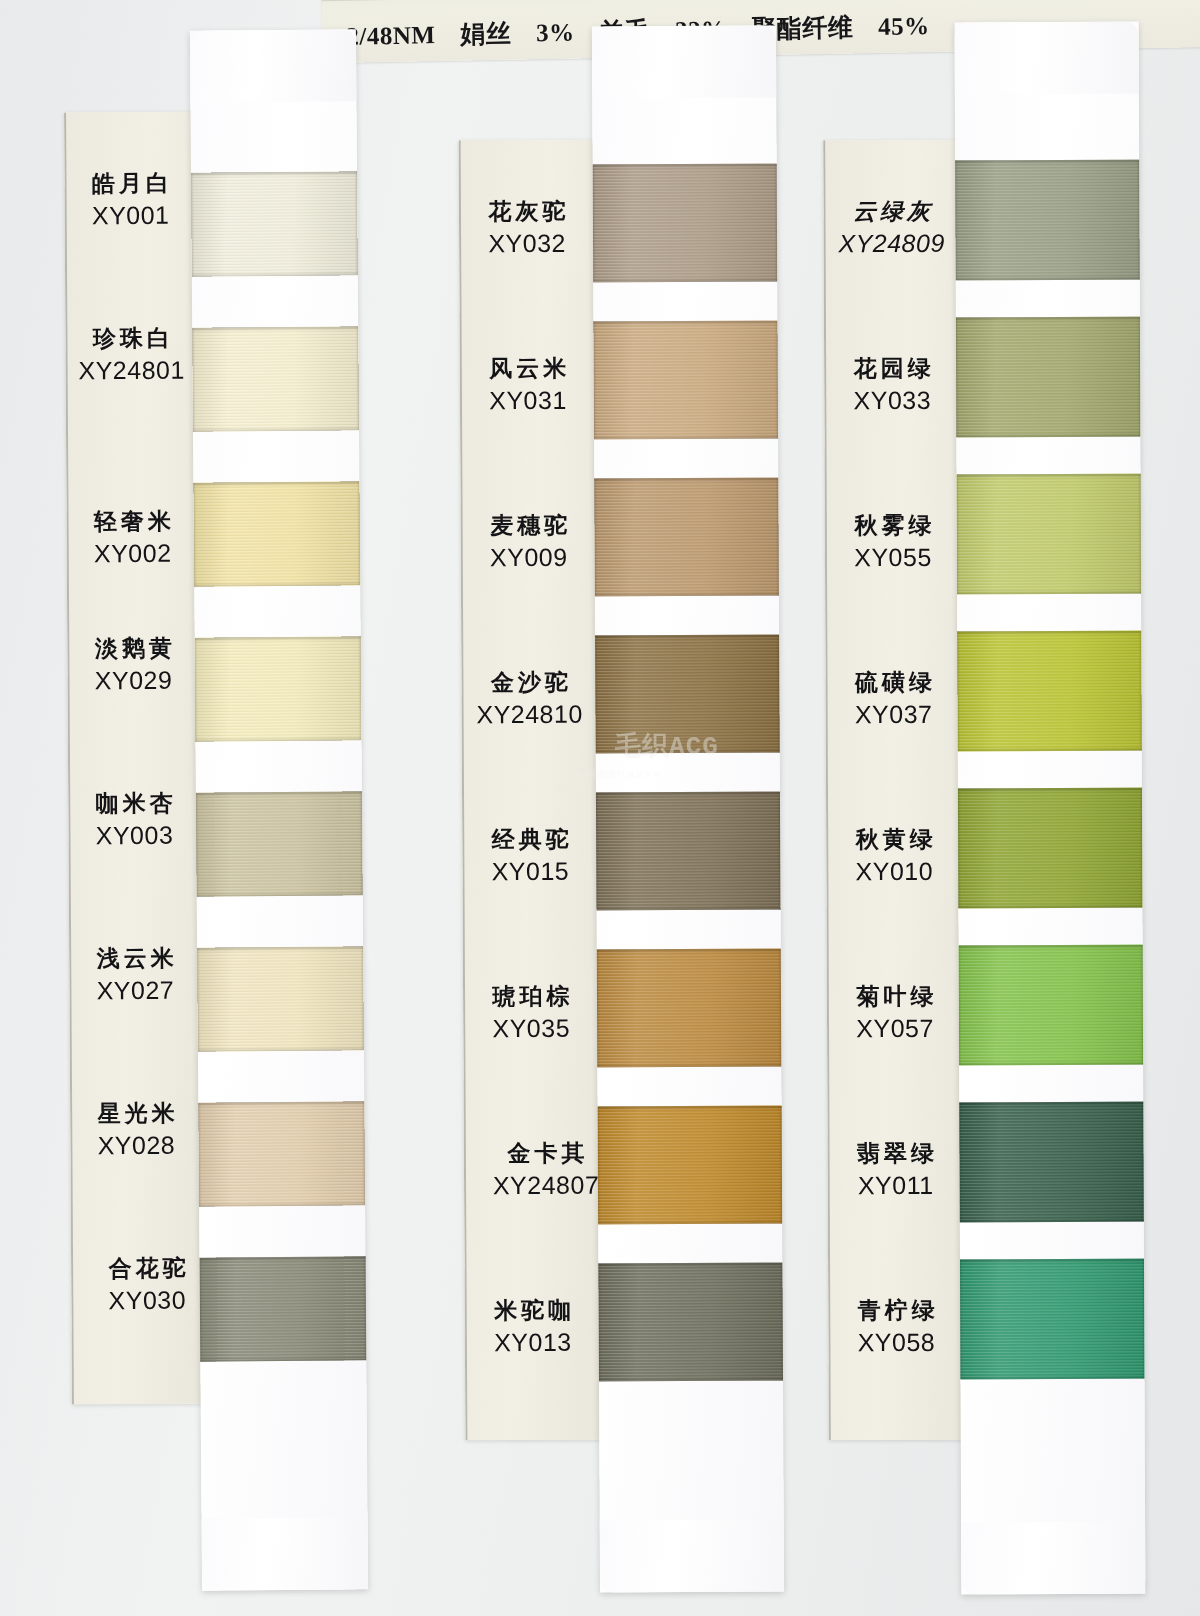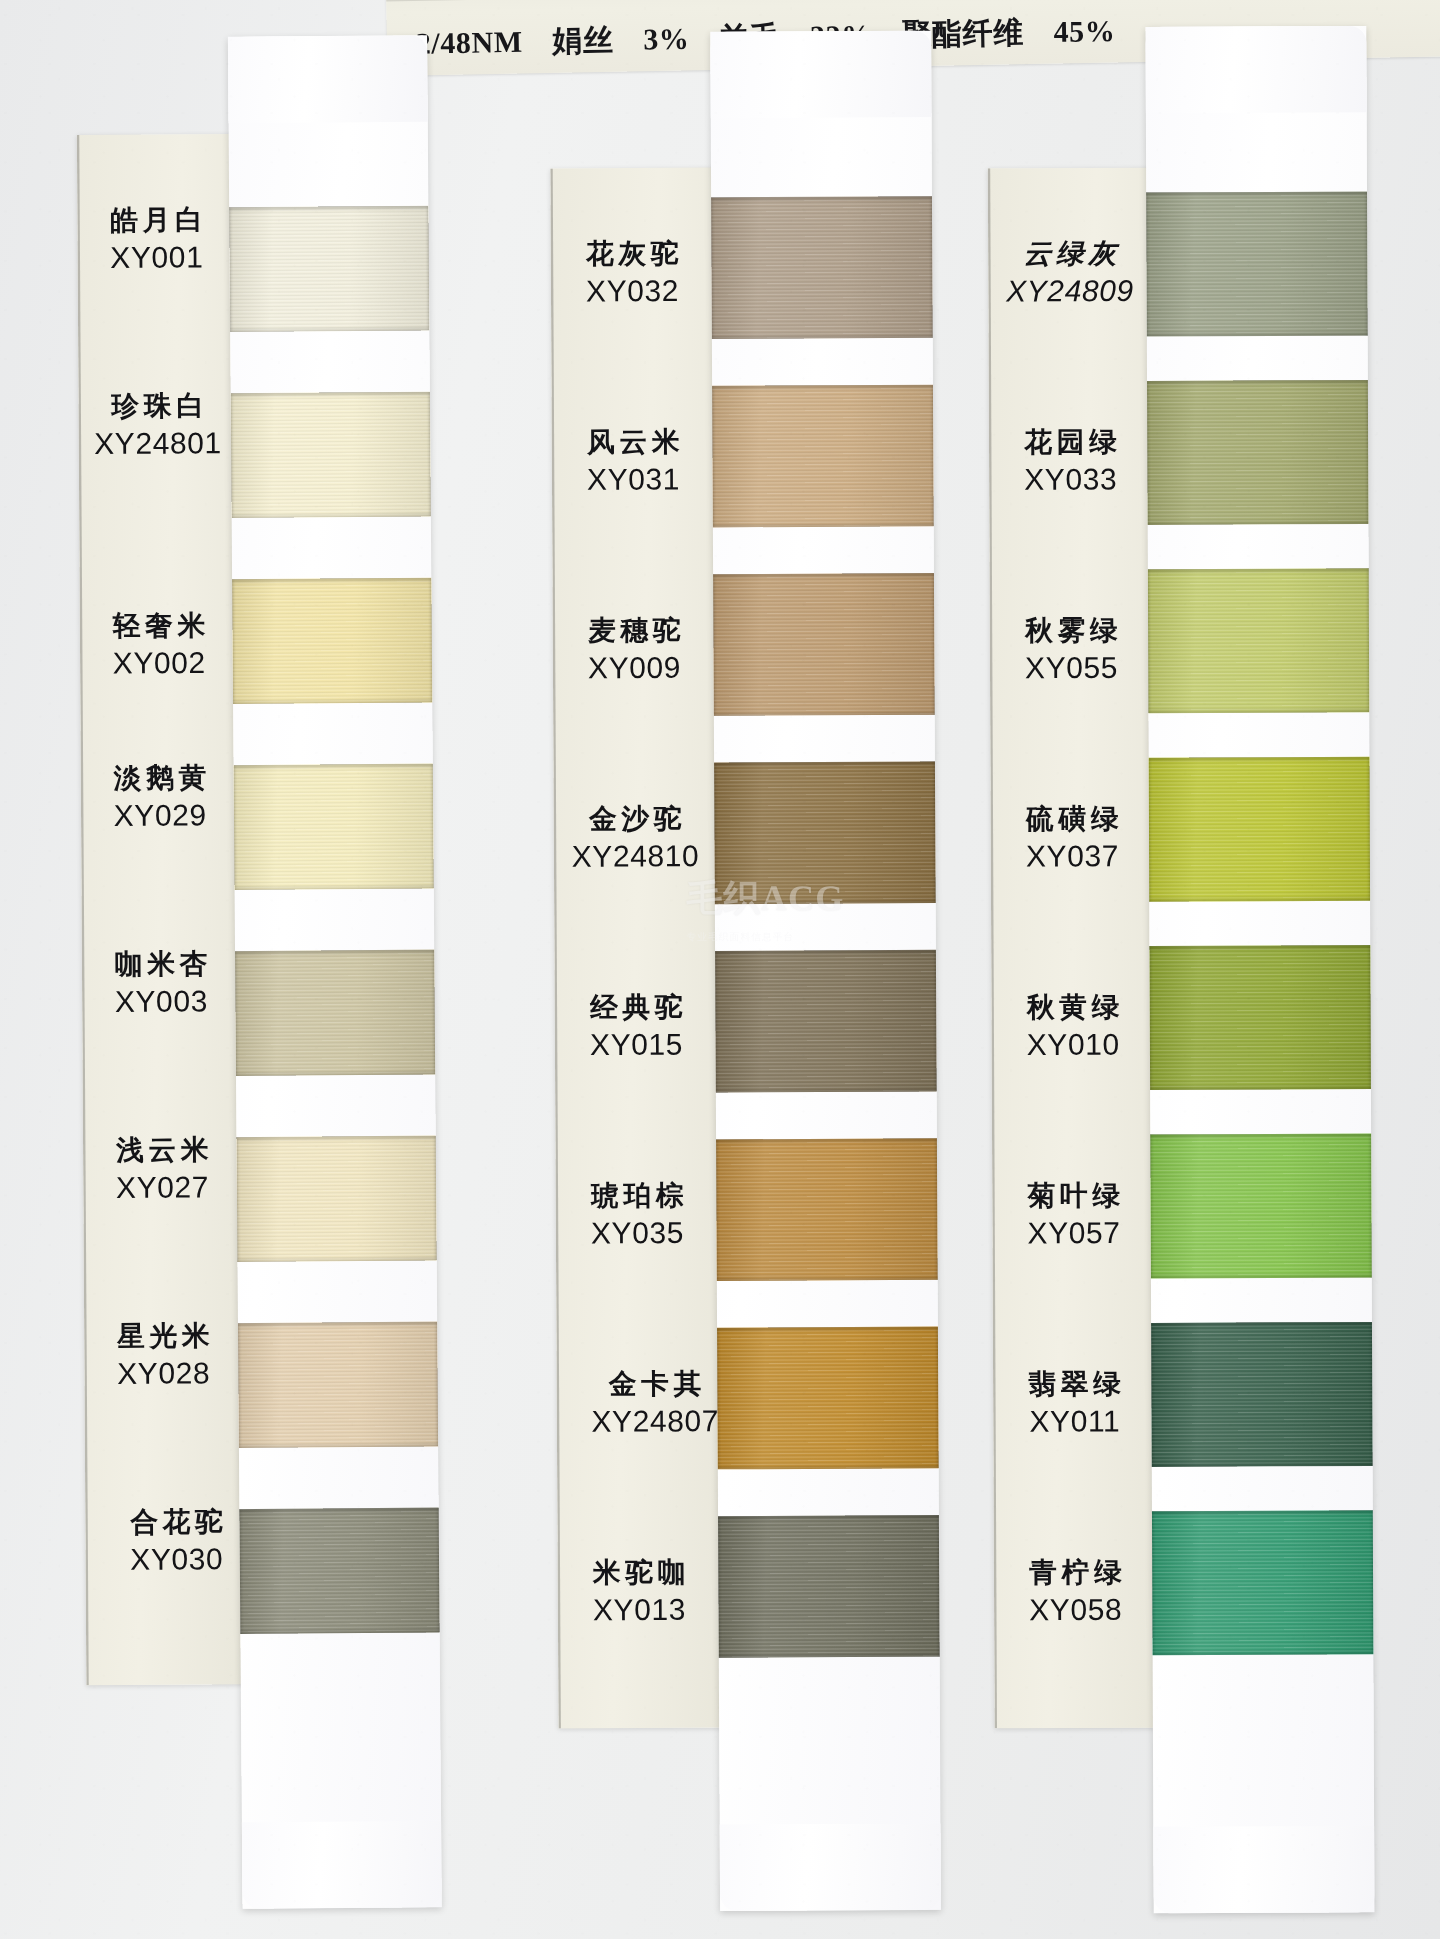--- a/index.html
+++ b/index.html
@@ -122,26 +122,27 @@
 
   
   #watermark {
     position: absolute;
     left: 572px; top: 728px;
     width: 190px; height: 56px;
     opacity: 0.40;
     pointer-events: none;
   }
   #watermark .wm-main {
-    font-family: Liberation Serif, serif;
-    font-size: 30px; font-weight: 700;
+    font-family: Liberation Mono, monospace;
+    font-size: 26px; font-weight: 700;
     color: #f0f0f2;
     text-shadow: 0 0 2px rgba(0,0,0,0.18);
     letter-spacing: 1px;
     white-space: nowrap;
+    text-align: center;
   }
   #watermark .wm-sub {
     font-size: 8px; color: #f2f2f4; letter-spacing: 1px; margin-top: 6px;
     white-space: nowrap;
   }
 
   
   #grain {
     position: absolute; inset: 0; pointer-events: none;
     opacity: 0.35;

